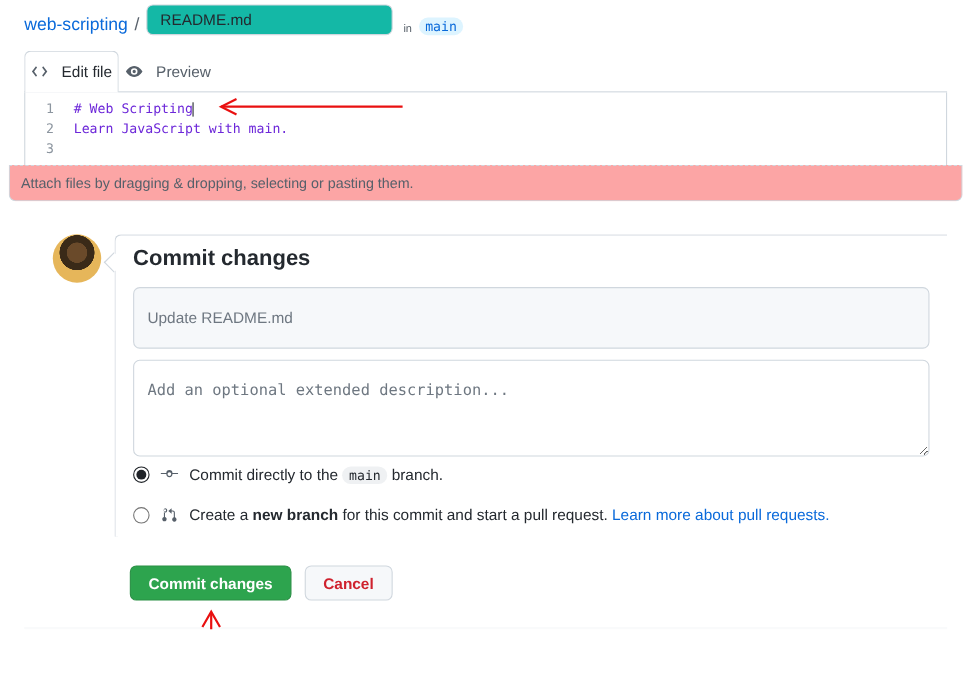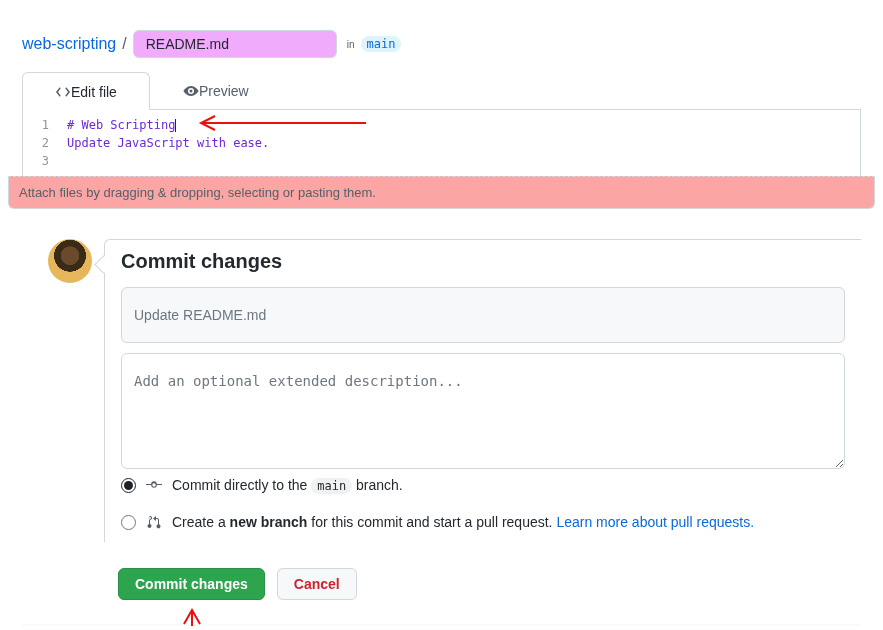--- a/index.html
+++ b/index.html
@@ -5,55 +5,54 @@
   * { box-sizing: border-box; margin: 0; padding: 0; }
   body {
     font-family: -apple-system, BlinkMacSystemFont, "Segoe UI", Helvetica, Arial, sans-serif;
     font-size: 14px;
     color: #24292f;
     background: #fff;
     width: 883px;
   }
   .breadcrumb {
     display: flex;
-    align-items: center;
+    align-items: flex-end;
     gap: 6px;
-    padding: 30px 22px 4px 22px;
+    padding: 4px 22px 4px 22px;
     font-size: 16px;
   }
   .breadcrumb .repo-link { color: #0969da; font-weight: 400; }
   .breadcrumb .sep { color: #57606a; }
   .breadcrumb .filename-input {
     border: 1px solid #d0d7de;
     border-radius: 6px;
     padding: 5px 12px;
     font-size: 14px;
-    width: 204px;
-    background: #f0abfc;
+    width: 224px;
+    background: #14b8a6;
     color: #24292f;
   }
   .breadcrumb .in-text { color: #57606a; font-size: 10px; margin-left: 4px;}
   .branch-pill {
     background: #ddf4ff;
     color: #0969da;
     font-family: ui-monospace, SFMono-Regular, Menlo, monospace;
     font-size: 12px;
     padding: 1px 6px;
     border-radius: 20px;
   }
   .tabs-wrap {
     margin: 10px 22px 0 22px;
     border-bottom: 1px solid #d0d7de;
     display: flex;
   }
   .tab {
     display: flex;
-    align-items: center;
-    gap: 0;
-    padding: 10px 32px;
+    gap: 12px;
+    padding: 10px 5px;
     font-size: 14px;
     color: #57606a;
     border: 1px solid transparent;
     border-bottom: none;
     border-top-left-radius: 6px;
     border-top-right-radius: 6px;
     cursor: pointer;
   }
   .tab.active {
     background: #fff;
@@ -135,21 +134,21 @@
     width: 100%;
     border: 1px solid #d0d7de;
     border-radius: 6px;
     padding: 19px 12px;
     font-size: 14px;
     background: #f6f8fa;
     color: #57606a;
     outline: none;
   }
   textarea.field {
-    height: 116px;
+    height: 88px;
     resize: vertical;
     margin-top: 10px;
     background: #fff;
   }
   input.field::placeholder, textarea.field::placeholder { color: #6e7781; }
   .radio-row {
     display: flex;
     align-items: center;
     gap: 10px;
     font-size: 14px;
@@ -228,21 +227,21 @@
 </div>
 
 <div class="editor" style="position:relative;">
   <div class="editor-lines">
     <div class="editor-line">
       <span class="gutter">1</span>
       <span class="code"><span># Web Scripting</span><span class="caret"></span></span>
     </div>
     <div class="editor-line">
       <span class="gutter">2</span>
-      <span class="code">Update JavaScript with ease.</span>
+      <span class="code">Learn JavaScript with main.</span>
     </div>
     <div class="editor-line">
       <span class="gutter">3</span>
       <span class="code"></span>
     </div>
   </div>
 
   <svg class="arrow1" style="left:158px; top:4px;" width="190" height="18">
     <line x1="20" y1="9" x2="185" y2="9" stroke="#e91010" stroke-width="2"></line>
     <polyline points="34,2 20,9 34,16" fill="none" stroke="#e91010" stroke-width="2"></polyline>

